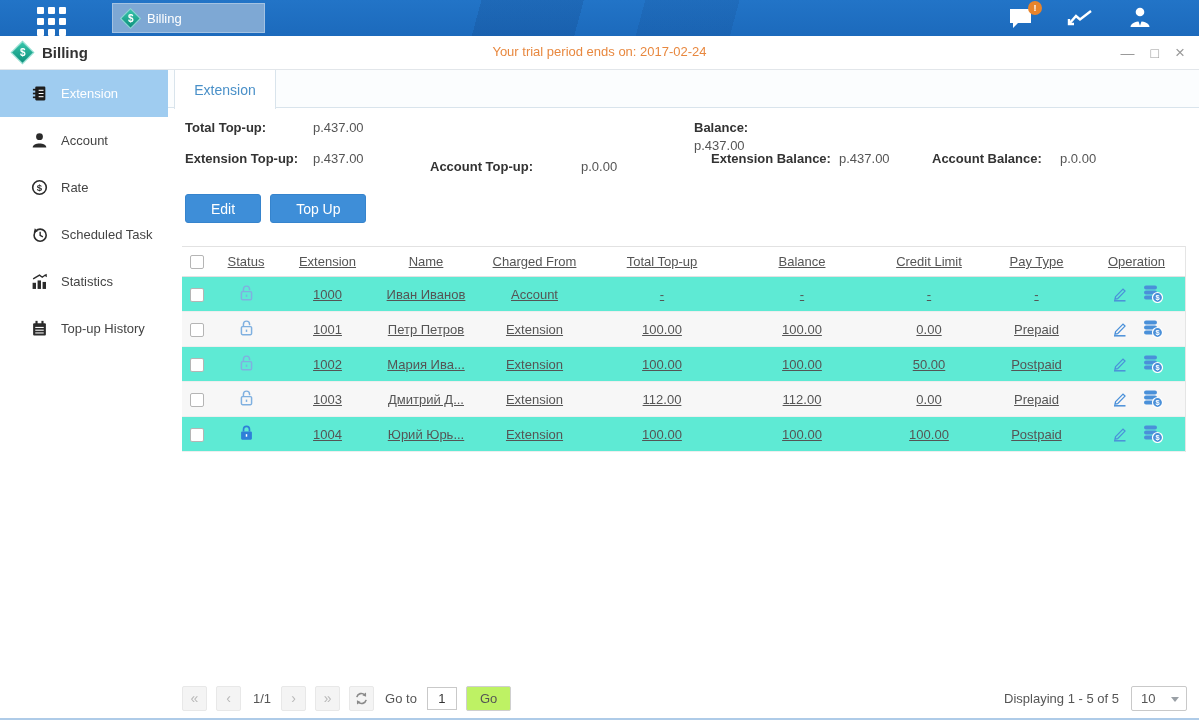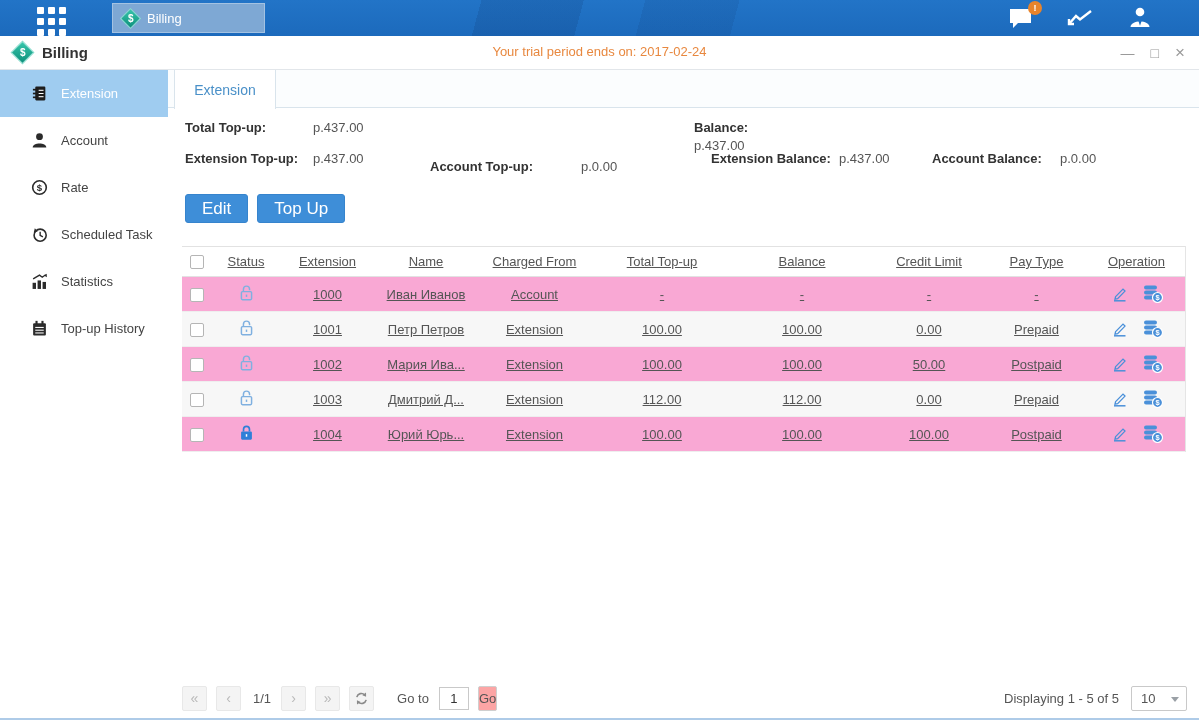--- a/index.html
+++ b/index.html
@@ -55,49 +55,49 @@
          border-left:1px solid #d9e4ec; border-right:1px solid #d9e4ec;
          display:flex; align-items:center; justify-content:center;
          color:#4a90c8; font-size:14px; z-index:2; cursor:pointer; }
 
   .pair { position:absolute; display:flex; height:18px; line-height:18px; }
   .pair .lbl { width:128px; font-weight:bold; color:#333; }
   .pair .lbl.w119 { width:119px; }
   .pair .val { color:#555; }
 
   .btns { position:absolute; left:17px; top:124px; display:flex; gap:9px; }
-  .btn-blue { height:29px; padding:0 16px; background:#3e8ed8; border:1px solid #3684cd; border-radius:3px;
-              color:#fff; font-size:17px; cursor:pointer; font-family:inherit; }
+  .btn-blue { height:29px; padding:0 25px; background:#3e8ed8; border:1px solid #3684cd; border-radius:3px;
+              color:#fff; font-size:14px; cursor:pointer; font-family:inherit; }
 
   
   .table { position:absolute; left:14px; top:176px; width:1004px; border-right:1px solid #e5e5e5; }
   .tr { display:grid; grid-template-columns:30px 68px 95px 102px 115px 140px 140px 114px 101px 99px;
         align-items:center; }
   .tr > div { text-align:center; overflow:hidden; white-space:nowrap;text-decoration:underline; }
   .thead { height:31px; border-top:1px solid #e2e2e2; border-bottom:1px solid #e2e2e2; color:#555; }
-  .rows .tr { height:35px; border-bottom:1px solid #eeeeee; background:#f9a8d4; }
+  .rows .tr { height:35px; border-bottom:1px solid #eeeeee; background:#5eead4; }
   .rows .tr:nth-child(even) { background:#f7f7f7; }
   .cbx { width:14px; height:14px; border:1px solid #b5b5b5; border-radius:2px; background:#fff;
          display:inline-block; vertical-align:middle; cursor:pointer; }
   .ops { display:flex; gap:15px; justify-content:center; align-items:center; }
   .ops span { cursor:pointer; display:flex; }
   .status-i { display:inline-flex; cursor:pointer; }
 
   
   .pager { position:absolute; left:14px; top:614px; width:1005px; height:28px;
            display:flex; align-items:center; }
   .pg-btn { width:25px; height:25px; background:#f4f4f4; border:1px solid #e8e8e8; border-radius:2px;
             color:#b9b9b9; font-size:14px; display:flex; align-items:center; justify-content:center;
             margin-right:9px; cursor:pointer; }
   .pg-label { color:#555; margin:0 10px 0 3px; }
   .pg-refresh { color:#8a8a8a; }
-  .goto-lbl { margin:0 10px 0 14px; color:#555; }
+  .goto-lbl { margin:0 10px 0 2px; color:#555; }
   .goto-input { width:30px; height:23px; border:1px solid #c9c9c9; font-size:13px; color:#333;
                 text-align:center; font-family:inherit; }
-  .go-btn { height:25px; padding:0 0; margin-left:9px; background:#fca5a5; border:1px solid #cfcfcf;
+  .go-btn { height:25px; padding:0 13px; margin-left:9px; background:#bef264; border:1px solid #cfcfcf;
             border-radius:2px; color:#555; font-size:13px; cursor:pointer; font-family:inherit; }
   .pg-right { margin-left:auto; display:flex; align-items:center; gap:12px; }
   .size-select { position:relative; width:56px; height:25px; border:1px solid #c9c9c9; border-radius:2px;
                  background:#fff; cursor:pointer; }
   .size-select .sv { position:absolute; left:9px; top:0; line-height:23px; color:#555; }
   .size-select .arrow { position:absolute; right:7px; top:10px; width:0; height:0;
                         border-left:4px solid transparent; border-right:4px solid transparent;
                         border-top:5px solid #9aa0a6; }
 
   .frame-bottom { position:absolute; left:0; bottom:0; width:1199px; height:2px; background:#aecbe8; }

